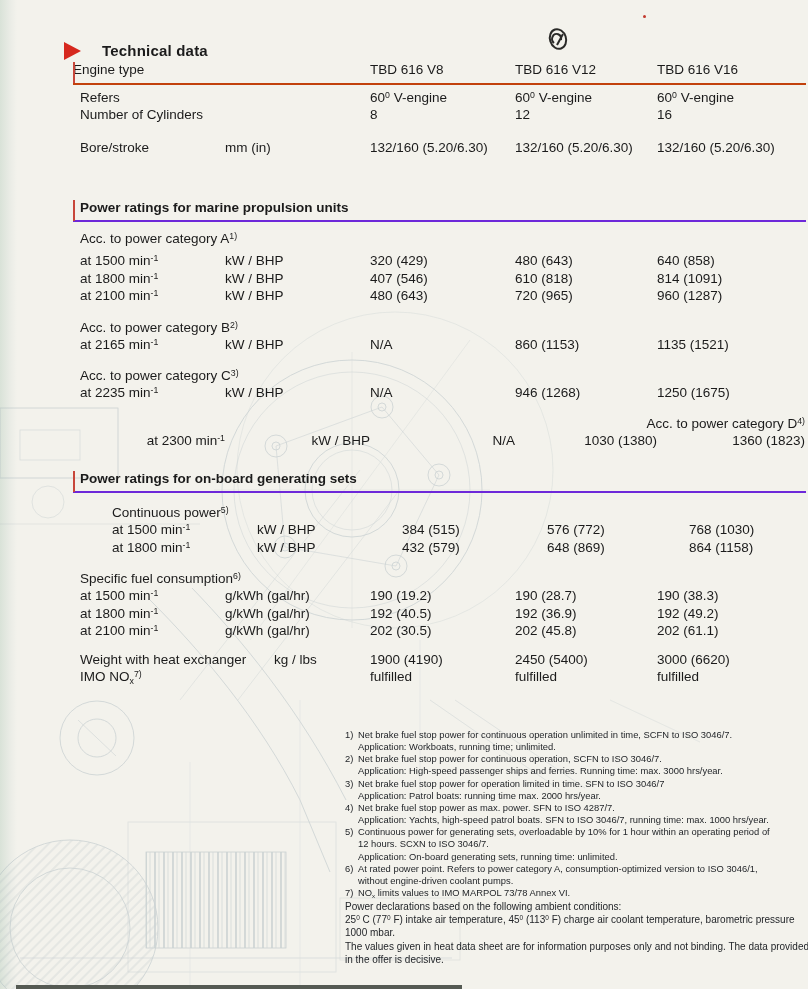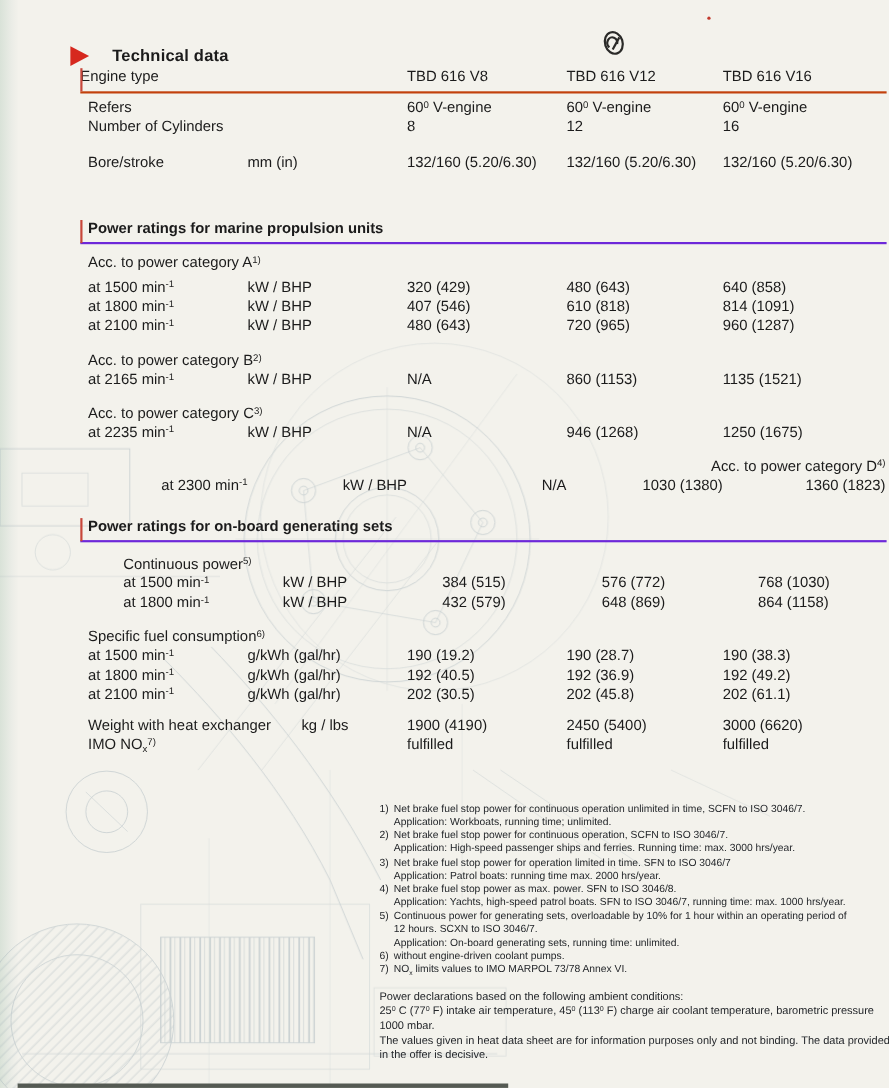--- a/index.html
+++ b/index.html
@@ -297,35 +297,36 @@
         <div class="fn">
           <span>3)</span>
           <div class="fn-lines">
             <div>Net brake fuel stop power for operation limited in time. SFN to ISO 3046/7</div>
             <div>Application: Patrol boats: running time max. 2000 hrs/year.</div>
           </div>
         </div>
         <div class="fn">
           <span>4)</span>
           <div class="fn-lines">
-            <div>Net brake fuel stop power as max. power. SFN to ISO 3046/8.</div>
+            <div>Net brake fuel stop power as max. power. SFN to ISO 4287/7.</div>
             <div>Application: Yachts, high-speed patrol boats. SFN to ISO 3046/7, running time: max. 1000 hrs/year.</div>
           </div>
         </div>
         <div class="fn">
           <span>5)</span>
           <div class="fn-lines">
             <div>Continuous power for generating sets, overloadable by 10% for 1 hour within an operating period of</div>
             <div>12 hours. SCXN to ISO 3046/7.</div>
             <div>Application: On-board generating sets, running time: unlimited.</div>
           </div>
         </div>
         <div class="fn">
           <span>6)</span>
           <div class="fn-lines">
+            <div>At rated power point. Refers to power category A, consumption-optimized version to ISO 3046/1,</div>
             <div>without engine-driven coolant pumps.</div>
           </div>
         </div>
         <div class="fn">
           <span>7)</span>
           <div class="fn-lines">
             <div>NO<sub>x</sub> limits values to IMO MARPOL 73/78 Annex VI.</div>
           </div>
         </div>
       </div>

